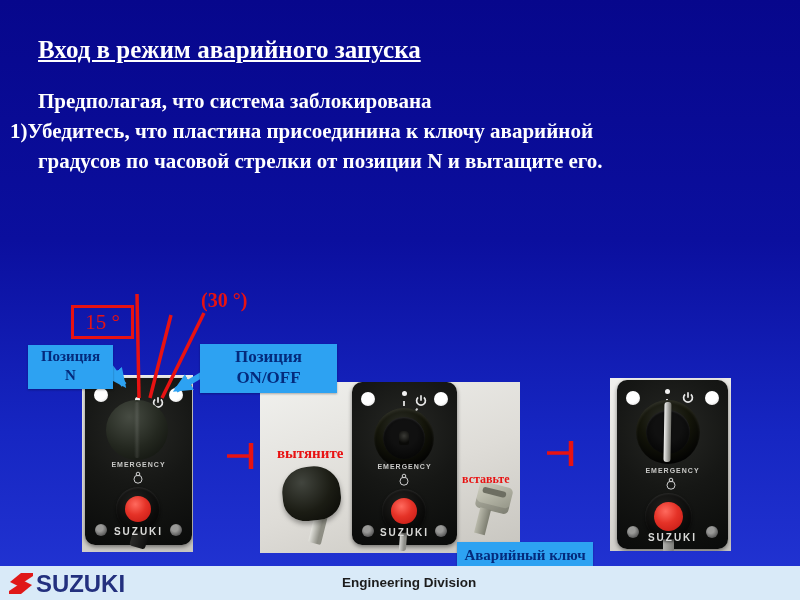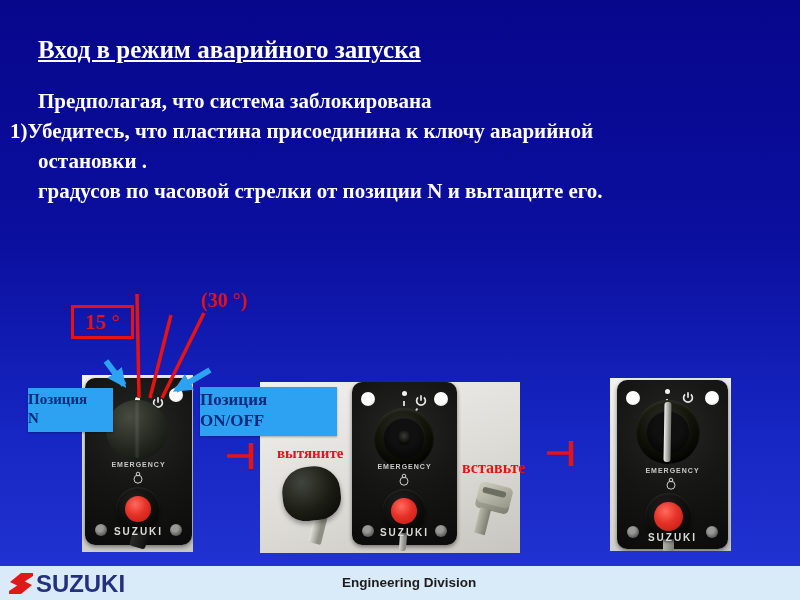--- a/index.html
+++ b/index.html
@@ -40,44 +40,43 @@
     font-family:"Liberation Sans",sans-serif;font-size:7px;font-weight:bold;letter-spacing:1px;}
   .brand{position:absolute;width:100%;text-align:center;color:#dadad8;
     font-family:"Liberation Sans",sans-serif;font-size:10px;font-weight:bold;letter-spacing:2px;}
   .btnring{position:absolute;border-radius:50%;
     background:radial-gradient(circle at 42% 32%,#20201e 0%,#0b0b0a 60%,#000 100%);
     box-shadow:0 2px 3px rgba(0,0,0,.5), inset 0 1px 2px rgba(255,255,255,.10);}
   .redbtn{position:absolute;border-radius:50%;
     background:radial-gradient(circle at 40% 32%,#ff6a5e 0%,#e53227 45%,#c01712 100%);}
   .cord{position:absolute;background:linear-gradient(90deg,#d8d8d4,#8d8d88 70%);border-radius:3px;}
   
-  .callout{position:absolute;z-index:30;background:#2da2f2;color:#042a7c;text-align:left;
-    font-weight:bold;box-shadow:0 1px 2px rgba(0,0,0,.3);margin-top:43px;}
+  .callout{position:absolute;z-index:30;background:#2da2f2;color:#042a7c;text-align:center;
+    font-weight:bold;box-shadow:0 1px 2px rgba(0,0,0,.3);}
   .callout .l1{display:block;line-height:1.25;}
   .anglebox{position:absolute;z-index:30;border:3px solid #e81212;color:#e81212;
-    font-size:21px;font-weight:bold;text-align:center;}
+    font-size:21px;font-weight:normal;text-align:center;}
   .redtext{position:absolute;z-index:30;color:#e81212;font-weight:bold;white-space:nowrap;}
   .overlay{position:absolute;left:0;top:0;z-index:25;pointer-events:none;}
   
   .footer{position:absolute;left:0;top:566px;width:800px;height:34px;background:#d9eaf8;z-index:50;
     font-family:"Liberation Sans",sans-serif;}
   .suzuki-word{position:absolute;left:36px;top:5px;color:#23307e;font-size:23px;font-weight:bold;
     letter-spacing:0px;transform:scaleX(1.04);transform-origin:left;}
   .division{position:absolute;left:342px;top:9px;color:#1c1c1c;font-size:13.5px;font-weight:bold;}
 </style>
 </head>
 <body>
 
 <div class="slide">
 
   <div class="title">Вход в режим аварийного запуска</div>
   <div class="body-text">
     <div class="bl ind">Предполагая, что система заблокирована</div>
     <div class="bl">1)Убедитесь, что пластина присоединина к ключу аварийной</div>
-    <div class="bl ind">остановки .</div>
     <div class="bl ind">градусов по часовой стрелки от позиции N и вытащите его.</div>
   </div>
 
   <div class="photo" style="left:82px;top:375px;width:111px;height:177px;">
     <div class="panel" style="left:3px;top:3px;width:107px;height:167px;">
       <div class="screw top" style="left:9px;top:10px;"></div>
       <div class="screw top" style="left:84px;top:10px;"></div>
       <div class="ndot" style="left:50px;top:19px;"></div>
       <div class="tick" style="left:51px;top:28px;"></div>
       <div class="tick" style="left:65px;top:32px;transform:rotate(35deg);"></div>
@@ -187,21 +186,21 @@
     <line x1="571" y1="441" x2="571" y2="466" stroke="#e81212" stroke-width="4.5"></line>
     <line x1="106" y1="361" x2="124" y2="385" stroke="#2da2f2" stroke-width="6" marker-end="url(#ab)"></line>
     <line x1="210" y1="370" x2="176" y2="390" stroke="#2da2f2" stroke-width="6" marker-end="url(#ab)"></line>
   </svg>
 
   <div class="anglebox" style="left:71px;top:305px;width:57px;height:28px;line-height:28px;">
     <span>15 °</span>
   </div>
   <div class="redtext" style="left:201px;top:289px;font-size:20px;">(30 °)</div>
   <div class="redtext" style="left:277px;top:445px;font-size:15px;">вытяните</div>
-  <div class="redtext" style="left:462px;top:459px;font-size:16px;">вставьте</div>
+  <div class="redtext" style="left:462px;top:472px;font-size:12px;">вставьте</div>
 
   <div class="callout" style="left:28px;top:345px;width:85px;height:42px;font-size:15px;padding-top:2px;">
     <span class="l1">Позиция</span>
     <span class="l1">N</span>
   </div>
   <div class="callout" style="left:200px;top:344px;width:137px;height:47px;font-size:17px;padding-top:2px;">
     <span class="l1">Позиция</span>
     <span class="l1">ON/OFF</span>
   </div>
   <div class="callout" style="left:457px;top:542px;width:136px;height:26px;font-size:15px;line-height:26px;">

